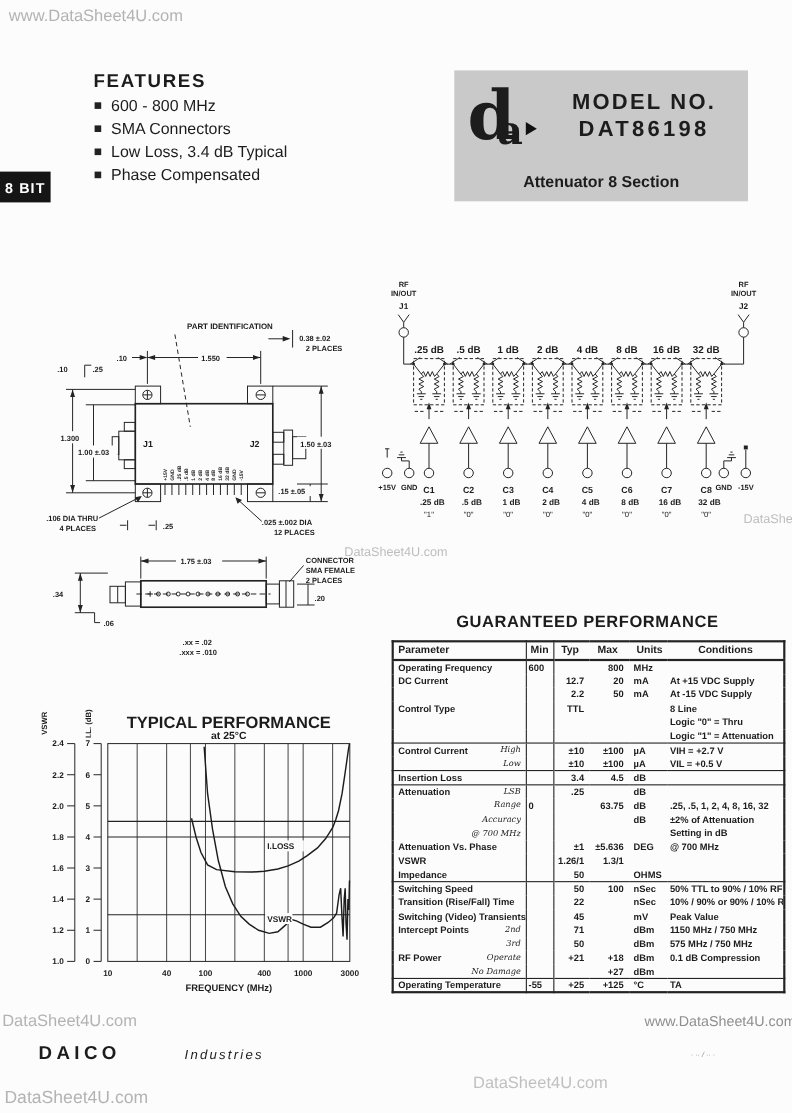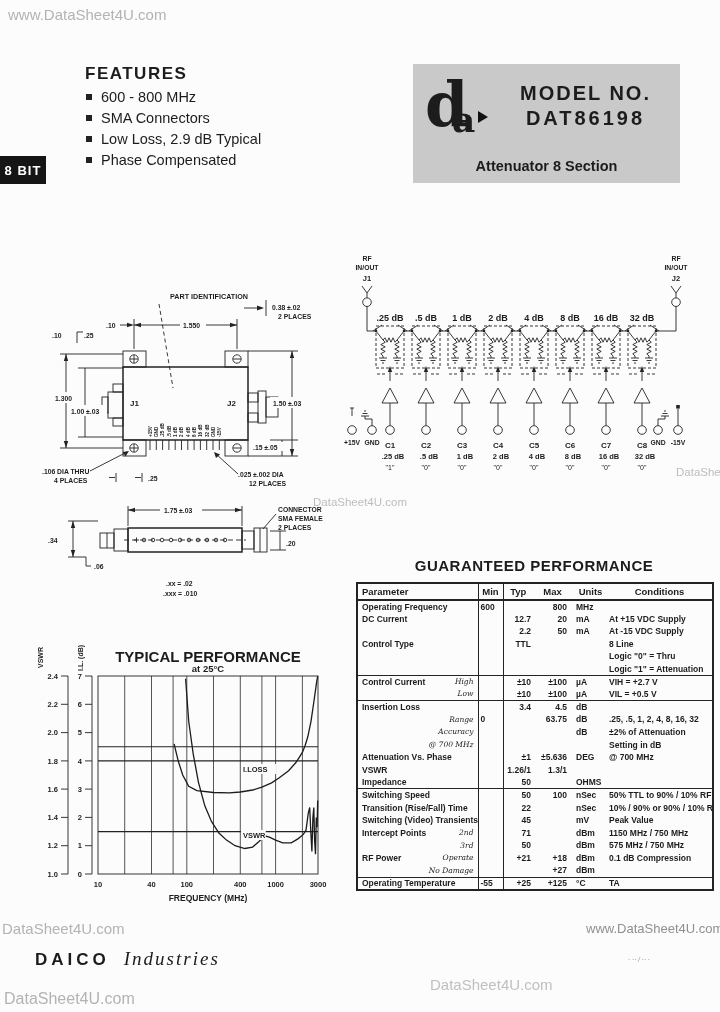--- a/index.html
+++ b/index.html
@@ -29,43 +29,43 @@
   table.perf th { font-size:9.5px; border-bottom:2px solid #232323; padding:2px 2px; text-align:center; white-space:nowrap; }
   table.perf th.c-param { text-align:left; padding-left:4px;margin-top:12px; }
   table.perf td { font-size:8.5px; font-weight:bold; padding:0 2px; height:12.6px; line-height:1; vertical-align:middle; white-space:nowrap; overflow:hidden; }
   .c-param { border-right:1.5px solid #232323; }
   .c-min { border-right:1.5px solid #232323; text-align:left; }
   .c-typ, .c-max { text-align:right; padding-right:5px !important; }
   .c-units { padding-left:4px !important;margin-top:31px; }
   tr.sep td { border-top:1.5px solid #232323; }
   .pname { float:left; padding-left:2px; }
   .psub { float:right; font-family:"DejaVu Serif", serif; font-style:italic; font-weight:normal; font-size:7.5px; padding-right:2px; }
-  .brand { display:flex; align-items:baseline; }
+  .brand { display:flex; align-items:baseline;gap:44px; }
   .brand .b1 { font-size:17px; font-weight:bold; letter-spacing:4px; }
-  .brand .b2 { font-family:Liberation Serif, serif; font-style:italic; font-size:19px; letter-spacing:2px; margin-left:14px; }
+  .brand .b2 { font-family:Liberation Sans, sans-serif; font-style:italic; font-size:12px; letter-spacing:2px; margin-left:14px; }
   .fineprint { font-size:6.5px; font-style:italic; color:#8a8a8a; }
 </style>
 </head>
 <body>
 
 <div class="page">
 
   <div class="abs wm" style="left:8px;top:6px;font-size:15px">www.DataSheet4U.com</div>
   <div class="abs wm" style="left:313px;top:496px;font-size:11.5px;color:#bdbdbd">DataSheet4U.com</div>
   <div class="abs wm" style="left:676px;top:466px;font-size:11.5px;color:#bdbdbd">DataSheet4U.com</div>
   <div class="abs wm" style="left:2px;top:920px;font-size:15px">DataSheet4U.com</div>
   <div class="abs wm" style="left:586px;top:921px;font-size:13px;color:#8f8f8f">www.DataSheet4U.com</div>
   <div class="abs wm" style="left:430px;top:976px;font-size:15px;color:#c0c0c0">DataSheet4U.com</div>
   <div class="abs wm" style="left:4px;top:990px;font-size:16px">DataSheet4U.com</div>
 
   <div class="abs features-title" style="left:85px;top:64px">FEATURES</div>
   <div class="abs" style="left:86px;top:89px">
     <div class="feature-item"><span class="bullet"></span><span>600 - 800 MHz</span></div>
     <div class="feature-item"><span class="bullet"></span><span>SMA Connectors</span></div>
-    <div class="feature-item"><span class="bullet"></span><span>Low Loss, 2.9 dB Typical</span></div>
+    <div class="feature-item"><span class="bullet"></span><span>Low Loss, 3.4 dB Typical</span></div>
     <div class="feature-item"><span class="bullet"></span><span>Phase Compensated</span></div>
   </div>
 
   <div class="abs badge" style="left:0;top:156px">8 BIT</div>
 
   <div class="abs model-box" style="left:413px;top:64px">
     <div class="logo">
       <span class="d">d</span>
       <span class="a">a</span>
       <span class="arrow"></span>
@@ -552,20 +552,31 @@
         <tr class="sep">
           <td class="c-param">
             <span class="pname">Insertion Loss</span>
           </td>
           <td class="c-min"></td>
           <td class="c-typ">3.4</td>
           <td class="c-max">4.5</td>
           <td class="c-units">dB</td>
           <td class="c-cond"></td>
         </tr>
+        <tr class="sep">
+          <td class="c-param">
+            <span class="pname">Attenuation</span>
+            <span class="psub">LSB</span>
+          </td>
+          <td class="c-min"></td>
+          <td class="c-typ">.25</td>
+          <td class="c-max"></td>
+          <td class="c-units">dB</td>
+          <td class="c-cond"></td>
+        </tr>
         <tr>
           <td class="c-param">
             <span class="psub">Range</span>
           </td>
           <td class="c-min">0</td>
           <td class="c-typ"></td>
           <td class="c-max">63.75</td>
           <td class="c-units">dB</td>
           <td class="c-cond">.25, .5, 1, 2, 4, 8, 16, 32</td>
         </tr>

